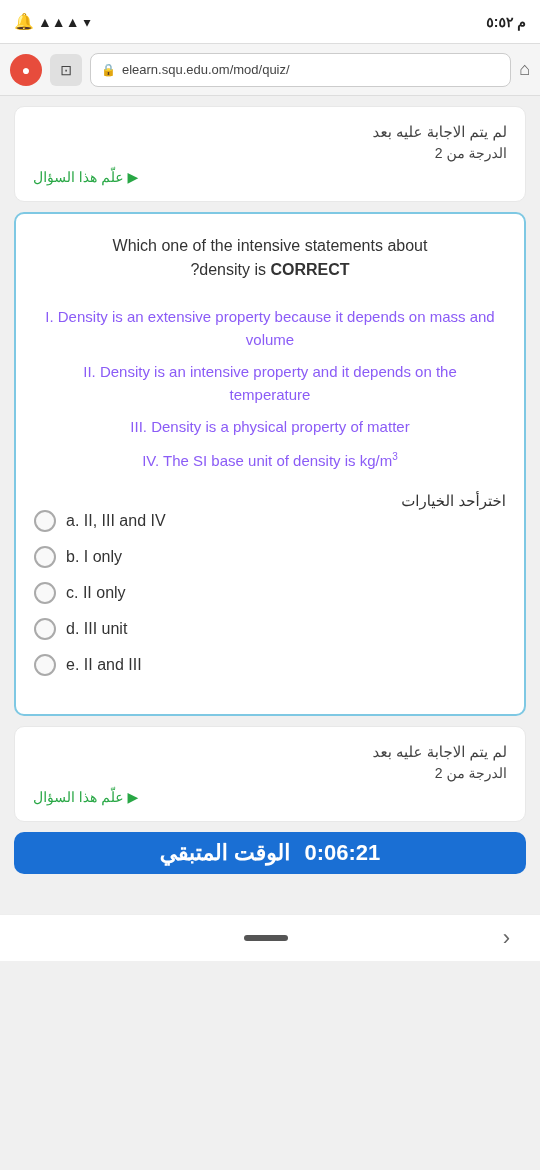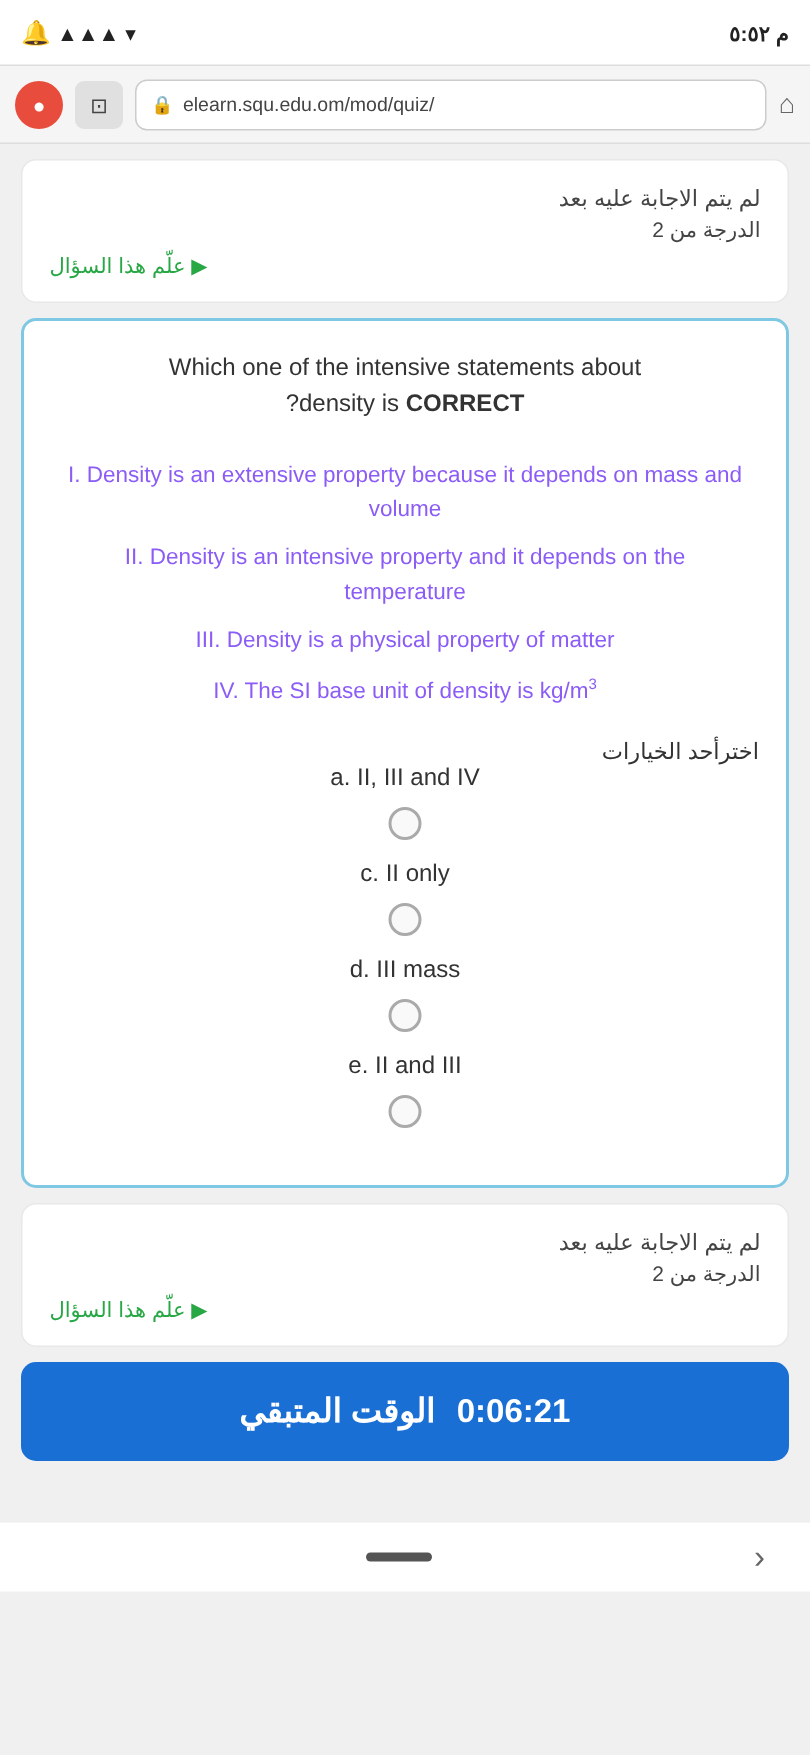--- a/index.html
+++ b/index.html
@@ -156,21 +156,20 @@
       font-weight: 500;
     }
 
     .option-row {
       display: flex;
       align-items: center;
       justify-content: flex-end;
       margin-bottom: 14px;
       gap: 10px;
       direction: rtl;
-      flex-direction: column;
     }
     .option-text {
       font-size: 16px;
       color: #333;
       text-align: right;
     }
     .radio-circle {
       width: 22px;
       height: 22px;
       border-radius: 50%;
@@ -211,21 +210,21 @@
       display: flex;
       align-items: center;
       justify-content: flex-end;
       gap: 4px;
     }
 
     
     .timer-bar {
       background: #1a6fd4;
       border-radius: 10px;
-      padding: 20px 18px;
+      padding: 8px 18px;
       margin: 10px 14px;
       display: flex;
       align-items: flex-start;
       justify-content: center;
       gap: 10px;
     }
     .timer-text {
       font-size: 22px;
       font-weight: bold;
       color: #fff;
@@ -315,25 +314,29 @@
       </div>
     </div>
 
     <div class="options-label">اخترأحد الخيارات</div>
 
     <div class="option-row">
       <span class="option-text">a. II, III and IV</span>
       <div class="radio-circle"></div>
     </div>
     <div class="option-row">
+      <span class="option-text">b. I only</span>
+      <div class="radio-circle"></div>
+    </div>
+    <div class="option-row">
       <span class="option-text">c. II only</span>
       <div class="radio-circle"></div>
     </div>
     <div class="option-row">
-      <span class="option-text">d. III mass</span>
+      <span class="option-text">d. III unit</span>
       <div class="radio-circle"></div>
     </div>
     <div class="option-row">
       <span class="option-text">e. II and III</span>
       <div class="radio-circle"></div>
     </div>
 
   </div>
 
   <div class="next-card">

